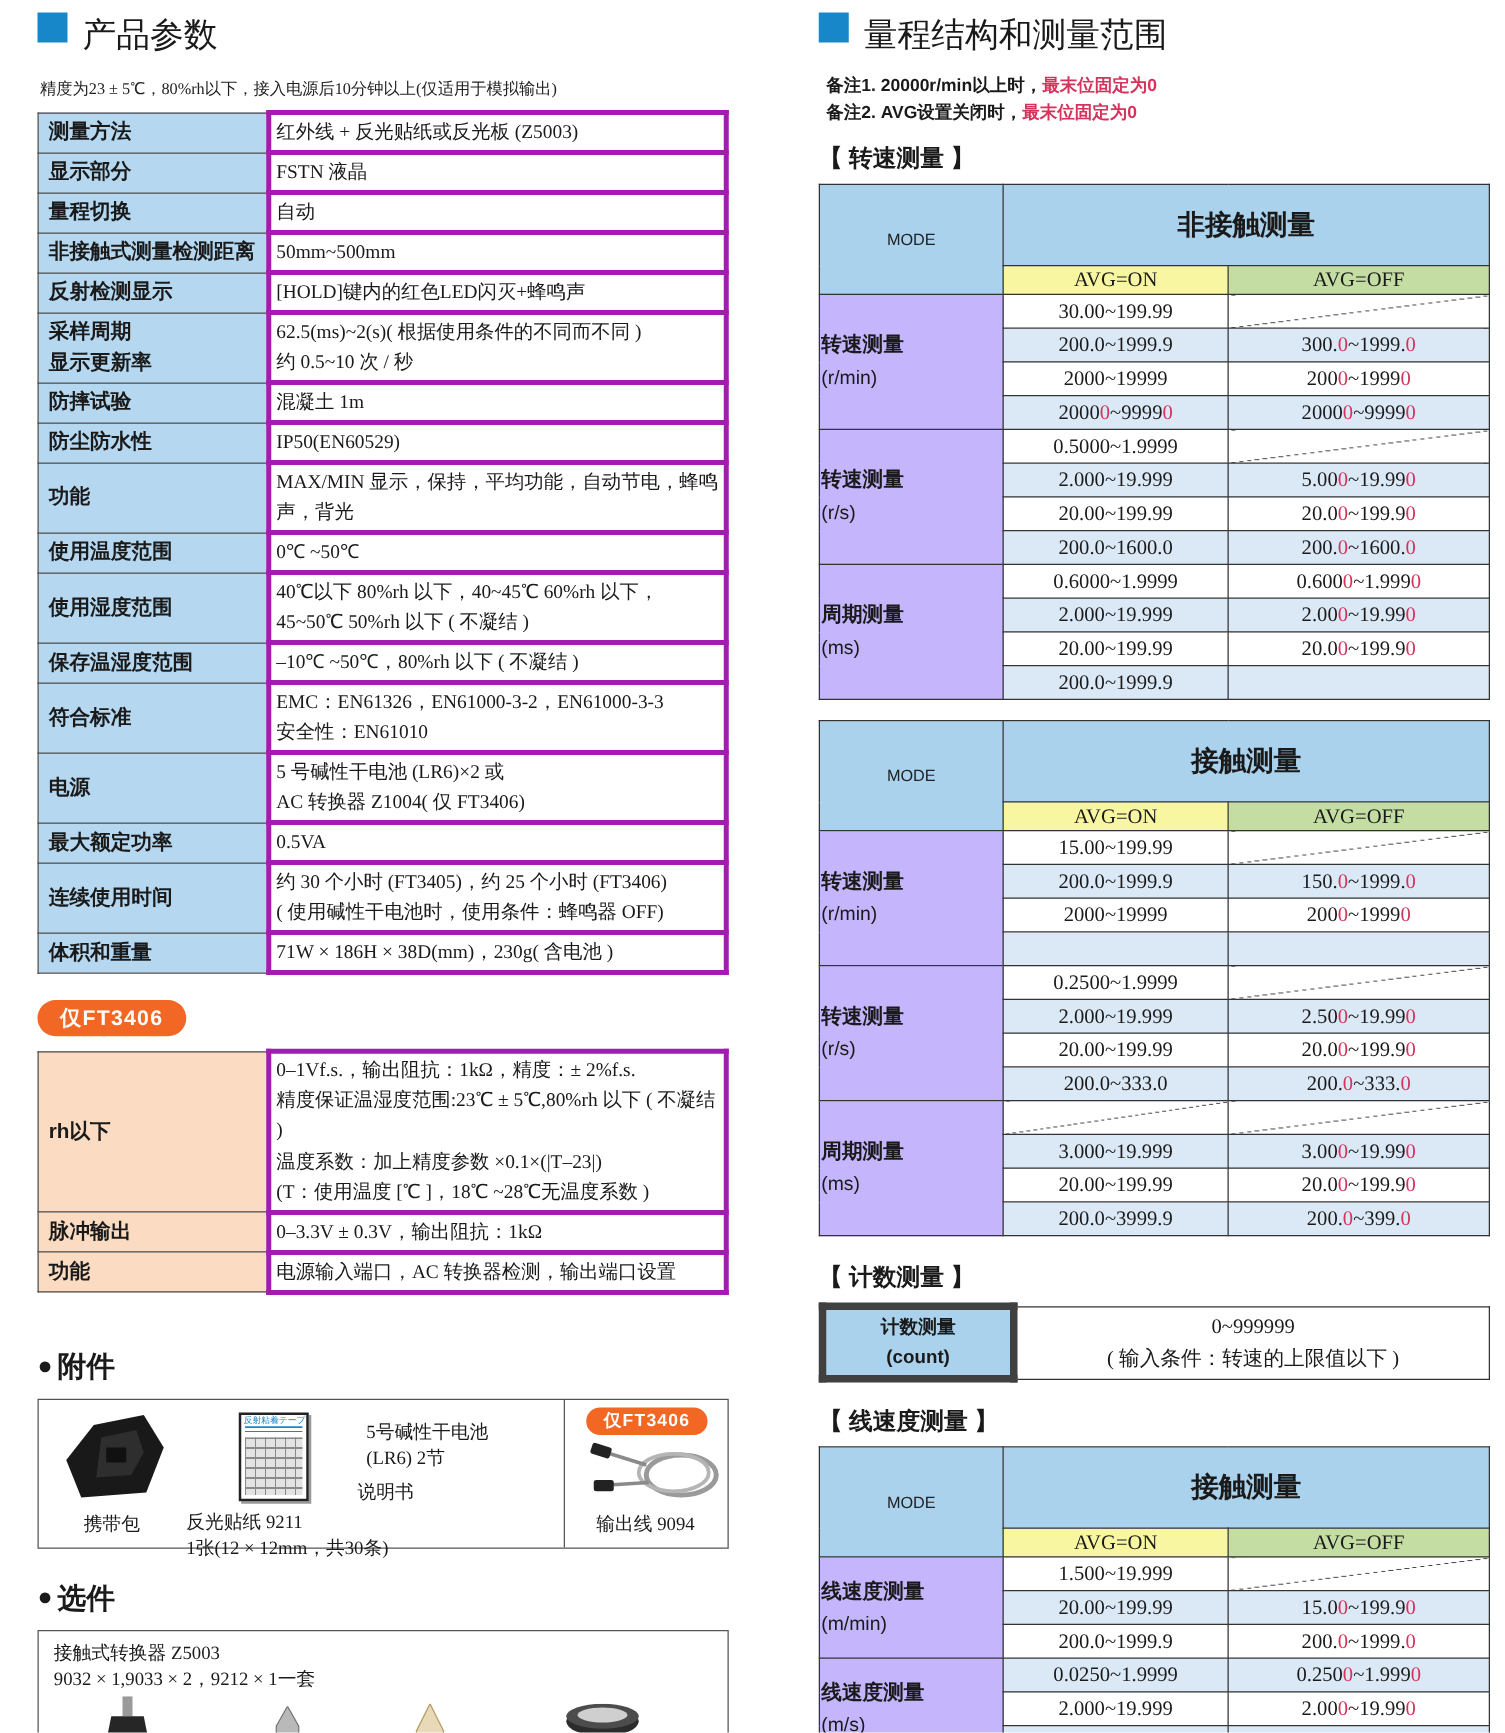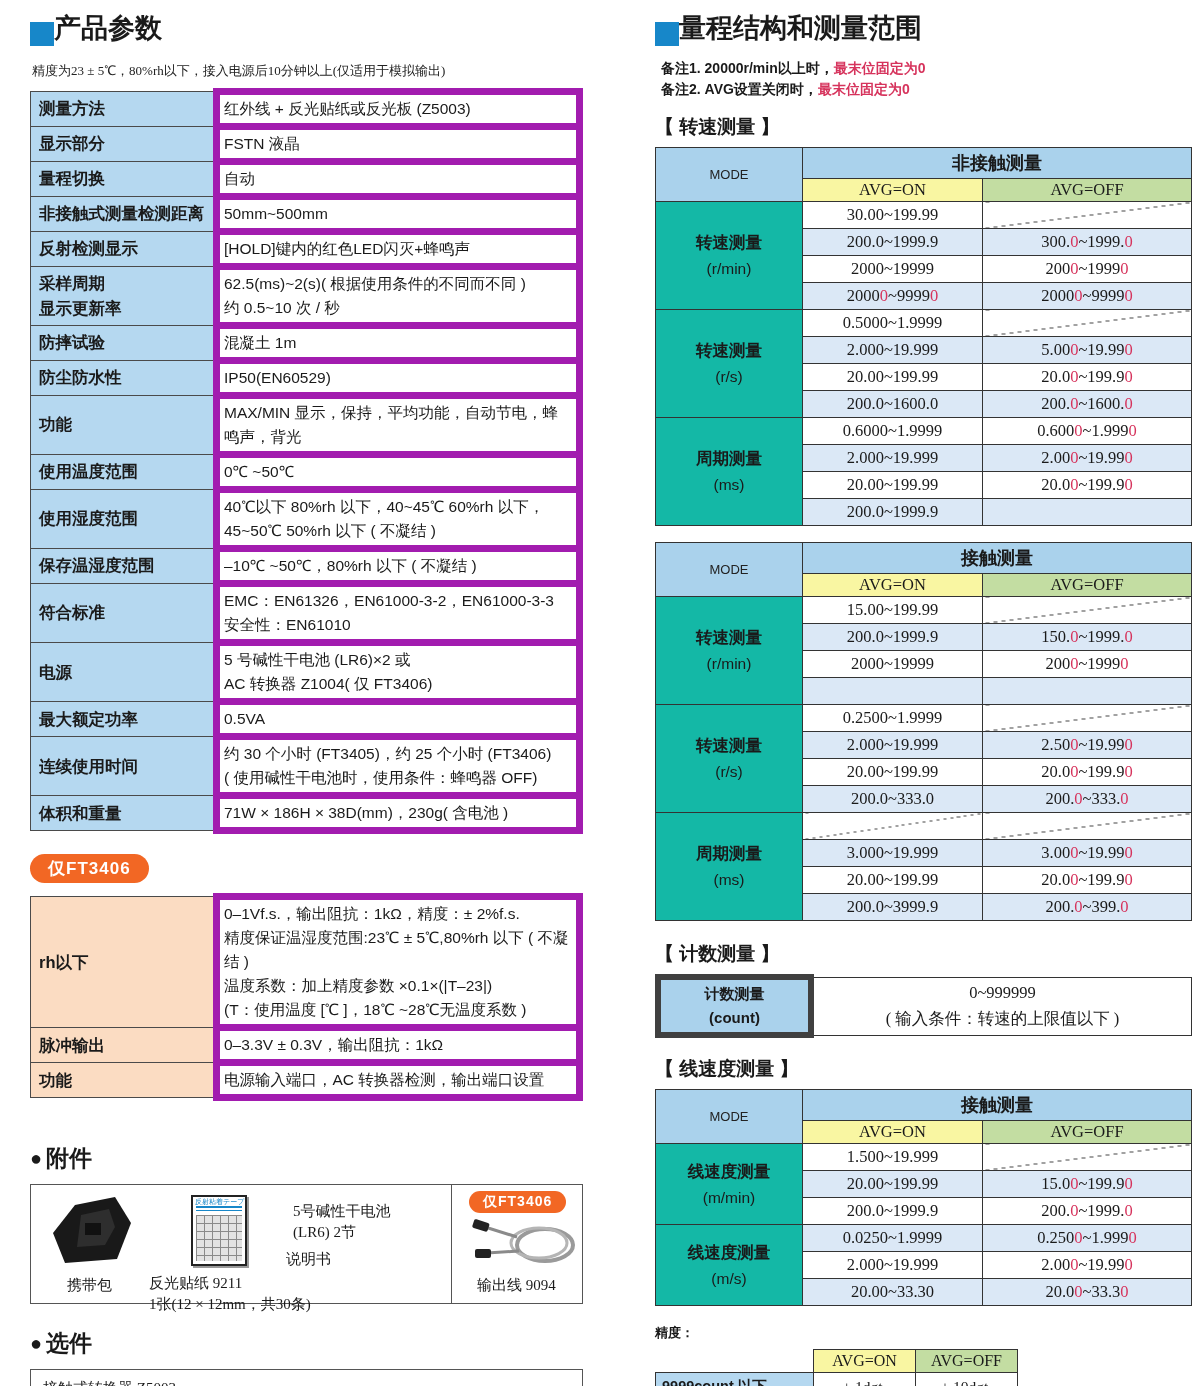--- a/index.html
+++ b/index.html
@@ -3,31 +3,31 @@
 <meta charset="utf-8">
 <style>
   html,body{margin:0;padding:0}
   body{width:1204px;height:1386px;position:relative;background:#fff;overflow:hidden;
        font-family:"Liberation Sans",sans-serif;color:#1a1a1a}
   .col{position:absolute;top:0}
   .col-left{left:30px;width:553px}
   .col-right{left:655px;width:537px}
 
   
-  .sec-title{display:flex;align-items:flex-end;gap:0;font-size:27px;font-weight:bold;margin-top:10px}
+  .sec-title{display:flex;align-items:flex-start;gap:12px;font-size:27px;font-weight:normal;margin-top:10px}
   .sq{width:24px;height:24px;background:#1787c9;flex:0 0 auto}
 
   .note{font-size:13px;margin:16px 0 8px 2px;font-family:"Liberation Serif",serif;color:#222}
 
   
   table{border-collapse:collapse}
   .lt{width:553px;table-layout:fixed}
   .lt th{background:#b5d8f0;width:166px;text-align:left;padding:2px 8px;font-size:16.5px;
          border:1px solid #4a4a4a;white-space:pre-line;line-height:1.55;font-weight:bold}
-  .lt td{border:7px solid #a21caf;padding:2px 4px;font-family:Liberation Sans, sans-serif;
+  .lt td{border:4px solid #a21caf;padding:2px 4px;font-family:Liberation Serif, serif;
          font-size:15.5px;white-space:pre-line;line-height:1.55}
   .ft th{background:#fbdcc2}
 
   .badge{display:inline-block;background:#f26724;color:#fff;font-weight:bold;
          border-radius:15px;padding:3px 18px;font-size:17px;letter-spacing:1px}
 
   .h2{display:flex;align-items:center;gap:4px;font-size:23px;font-weight:bold;margin:26px 0 10px}
   .bullet{font-size:20px}
 
   
@@ -46,25 +46,25 @@
      background-image:repeating-linear-gradient(to right,#8a8a8a 0 1px,transparent 1px 8px),
                       repeating-linear-gradient(to bottom,#8a8a8a 0 1px,transparent 1px 8px);}
 
   
   .cap{font-size:19px;font-weight:bold;margin:14px 0 7px}
   .rt{width:537px;table-layout:fixed}
   .rt th,.rt td{border:1px solid #333}
   .c-mode{width:147px}
   .c-on{width:180px}
   .mode-h{background:#aad2ec;font-size:13px;font-weight:normal;color:#222}
-  .top-h{background:#aad2ec;font-size:18px;padding:3px 0}
+  .top-h{background:#aad2ec;font-size:22px;padding:17px 0}
   .on-h{background:#f9f6a2}
   .off-h{background:#c3dda2}
   .on-h,.off-h{font-family:"Liberation Serif",serif;font-weight:normal;font-size:16.5px;padding:1px 0}
-  .mode{background:#14b8a6;text-align:center;vertical-align:middle}
+  .mode{background:#c4b5fd;text-align:left;vertical-align:middle}
   .mn{font-weight:bold;font-size:16.5px;line-height:1.7}
   .mu{font-size:15.5px;line-height:1.7}
   .rw{height:26px;text-align:center;font-family:"Liberation Serif",serif;font-size:16.5px;padding:0}
   tr.rb td.rw{background:#dbe8f6}
   .gs td{border-top:1.6px solid #111}
   .na{background-image:linear-gradient(to bottom right,transparent 49.6%,#444 49.6%,#444 50.45%,transparent 50.45%)}
   .rd{color:#d6335c}
   .redtxt{color:#d6335c;font-weight:bold}
   .nline{font-size:14px;font-weight:bold;line-height:1.5}
 

